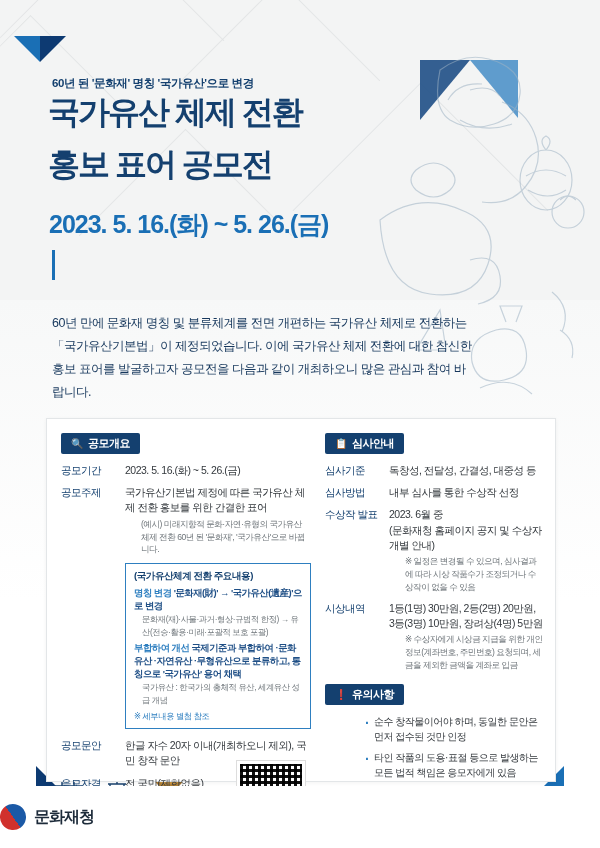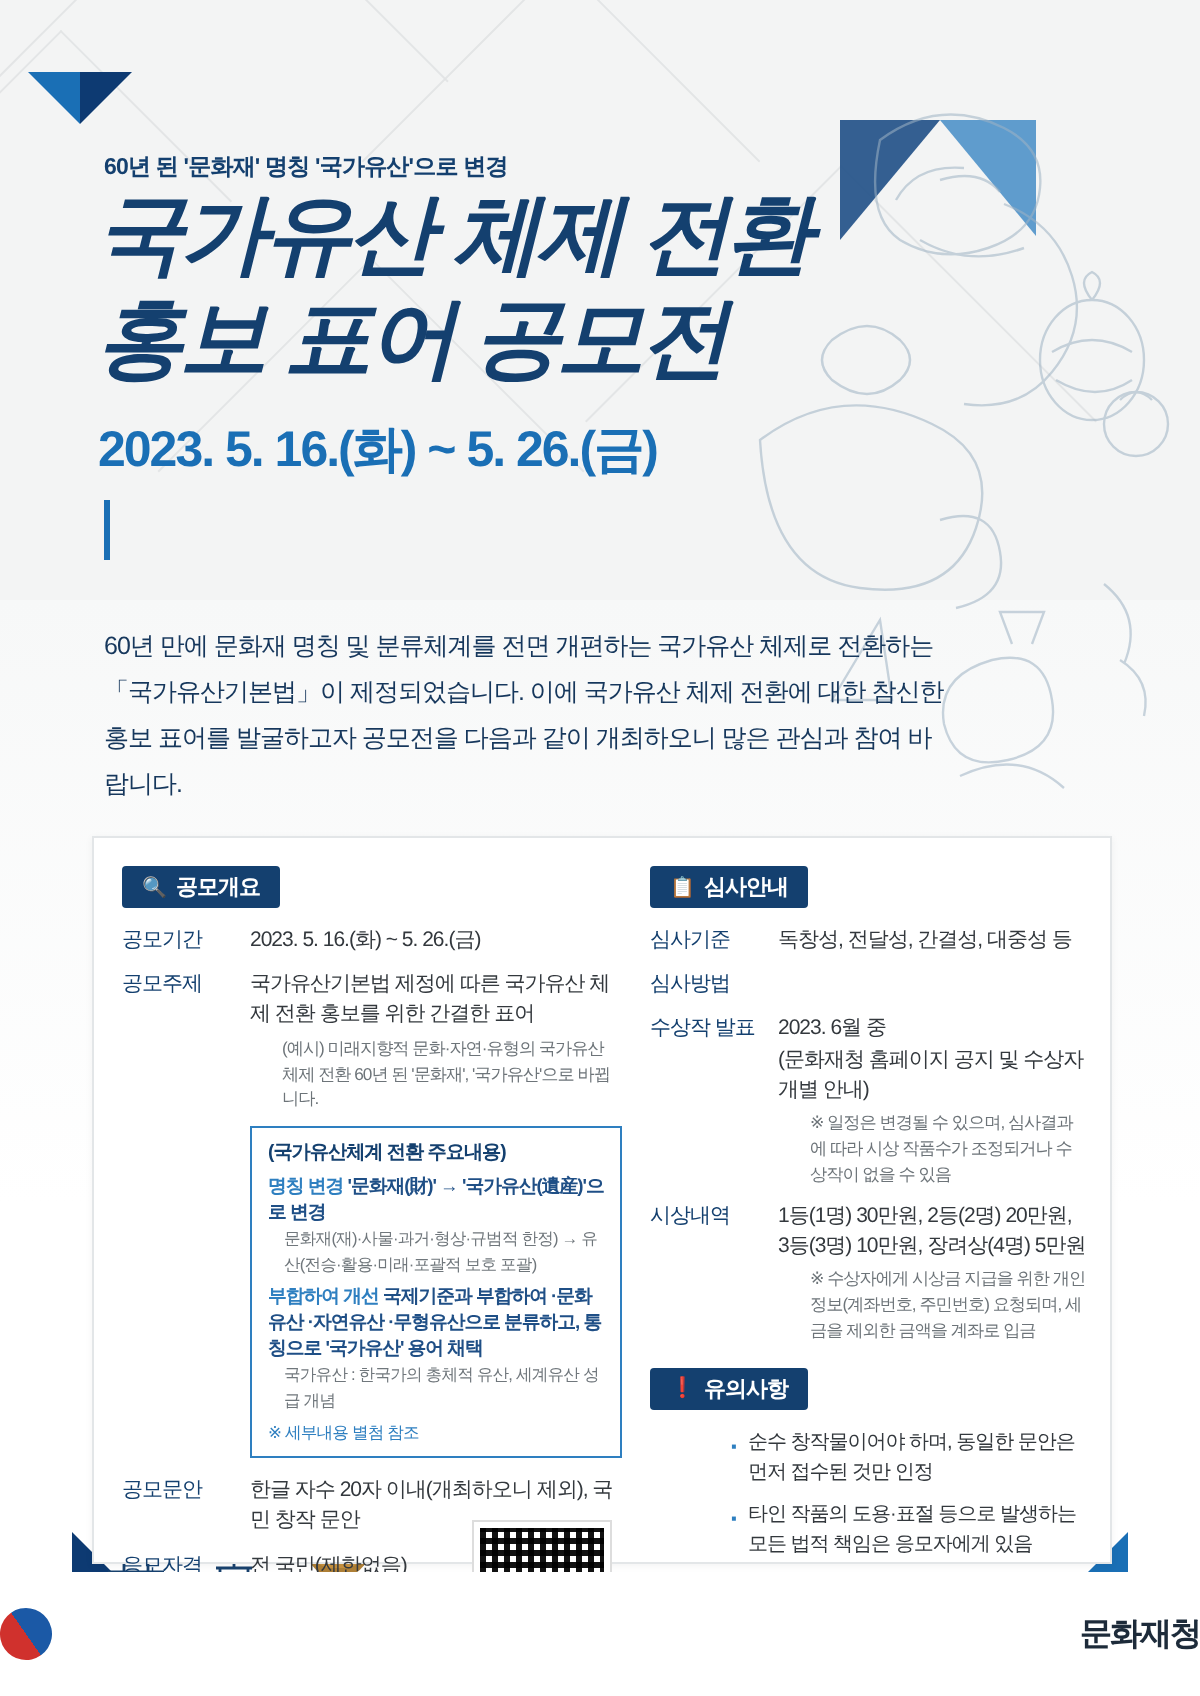--- a/index.html
+++ b/index.html
@@ -64,23 +64,22 @@
     position:absolute;left:470px;top:60px;width:0;height:0;
     border-right:48px solid #2e7fc0;border-bottom:58px solid transparent;opacity:.75;
   }
   
   .eyebrow{
     position:absolute;left:52px;top:76px;
     font-size:11.5px;font-weight:bold;color:#14406f;letter-spacing:-0.4px;
   }
   .title1,.title2{
     position:absolute;left:48px;
-    font-size:44px;font-weight:bold;color:#14406f;letter-spacing:-2px;
+    font-size:32px;font-weight:bold;color:#14406f;letter-spacing:-2px;
     line-height:1;
-    font-style:italic;
   }
   .title1{top:96px;}
   .title2{top:148px;}
   .period{
     position:absolute;left:49px;top:208px;
     font-size:25px;font-weight:bold;color:#1a6fb5;letter-spacing:-1px;
   }
   .rule{
     position:absolute;left:52px;top:250px;width:3px;height:30px;background:#1a6fb5;
   }
@@ -132,21 +131,21 @@
   .bullets li{
     list-style:none;position:relative;padding-left:9px;margin-bottom:6px;
     font-size:10px;color:#33383d;letter-spacing:-0.5px;line-height:1.5;
   }
   .bullets li:before{
     content:"·";position:absolute;left:0;top:-1px;color:#2e7fc0;font-weight:bold;font-size:14px;
   }
   
   .footer{
     position:absolute;left:0;bottom:0;width:600px;height:62px;
-    display:flex;align-items:center;justify-content:space-between;gap:8px;
+    display:flex;align-items:center;justify-content:flex-start;gap:8px;
     background:#fff;
   }
   .footer .logo{
     width:26px;height:26px;border-radius:50%;
     background:conic-gradient(#1b59a6 0 50%,#d0312d 0 100%);
     transform:rotate(-35deg);
   }
   .footer .fname{font-size:16px;font-weight:bold;color:#1d2b3a;letter-spacing:-1px;}
   .mask{
     position:absolute;left:152px;bottom:60px;width:34px;height:38px;
@@ -283,20 +282,21 @@
         <span>심사안내</span>
       </div>
 
       <div class="rowset">
         <div class="row">
           <div class="k">심사기준</div>
           <div class="v">독창성, 전달성, 간결성, 대중성 등</div>
         </div>
         <div class="row">
           <div class="k">심사방법</div>
+          <div class="v">내부 심사를 통한 수상작 선정</div>
         </div>
         <div class="row">
           <div class="k" style="white-space:pre-line">수상작 발표</div>
           <div class="v">
             <span style="white-space:pre-line">2023. 6월 중
 (문화재청 홈페이지 공지 및 수상자 개별 안내)</span>
             <span class="sub">※ 일정은 변경될 수 있으며, 심사결과에 따라 시상 작품수가 조정되거나 수상작이 없을 수 있음</span>
           </div>
         </div>
         <div class="row">

